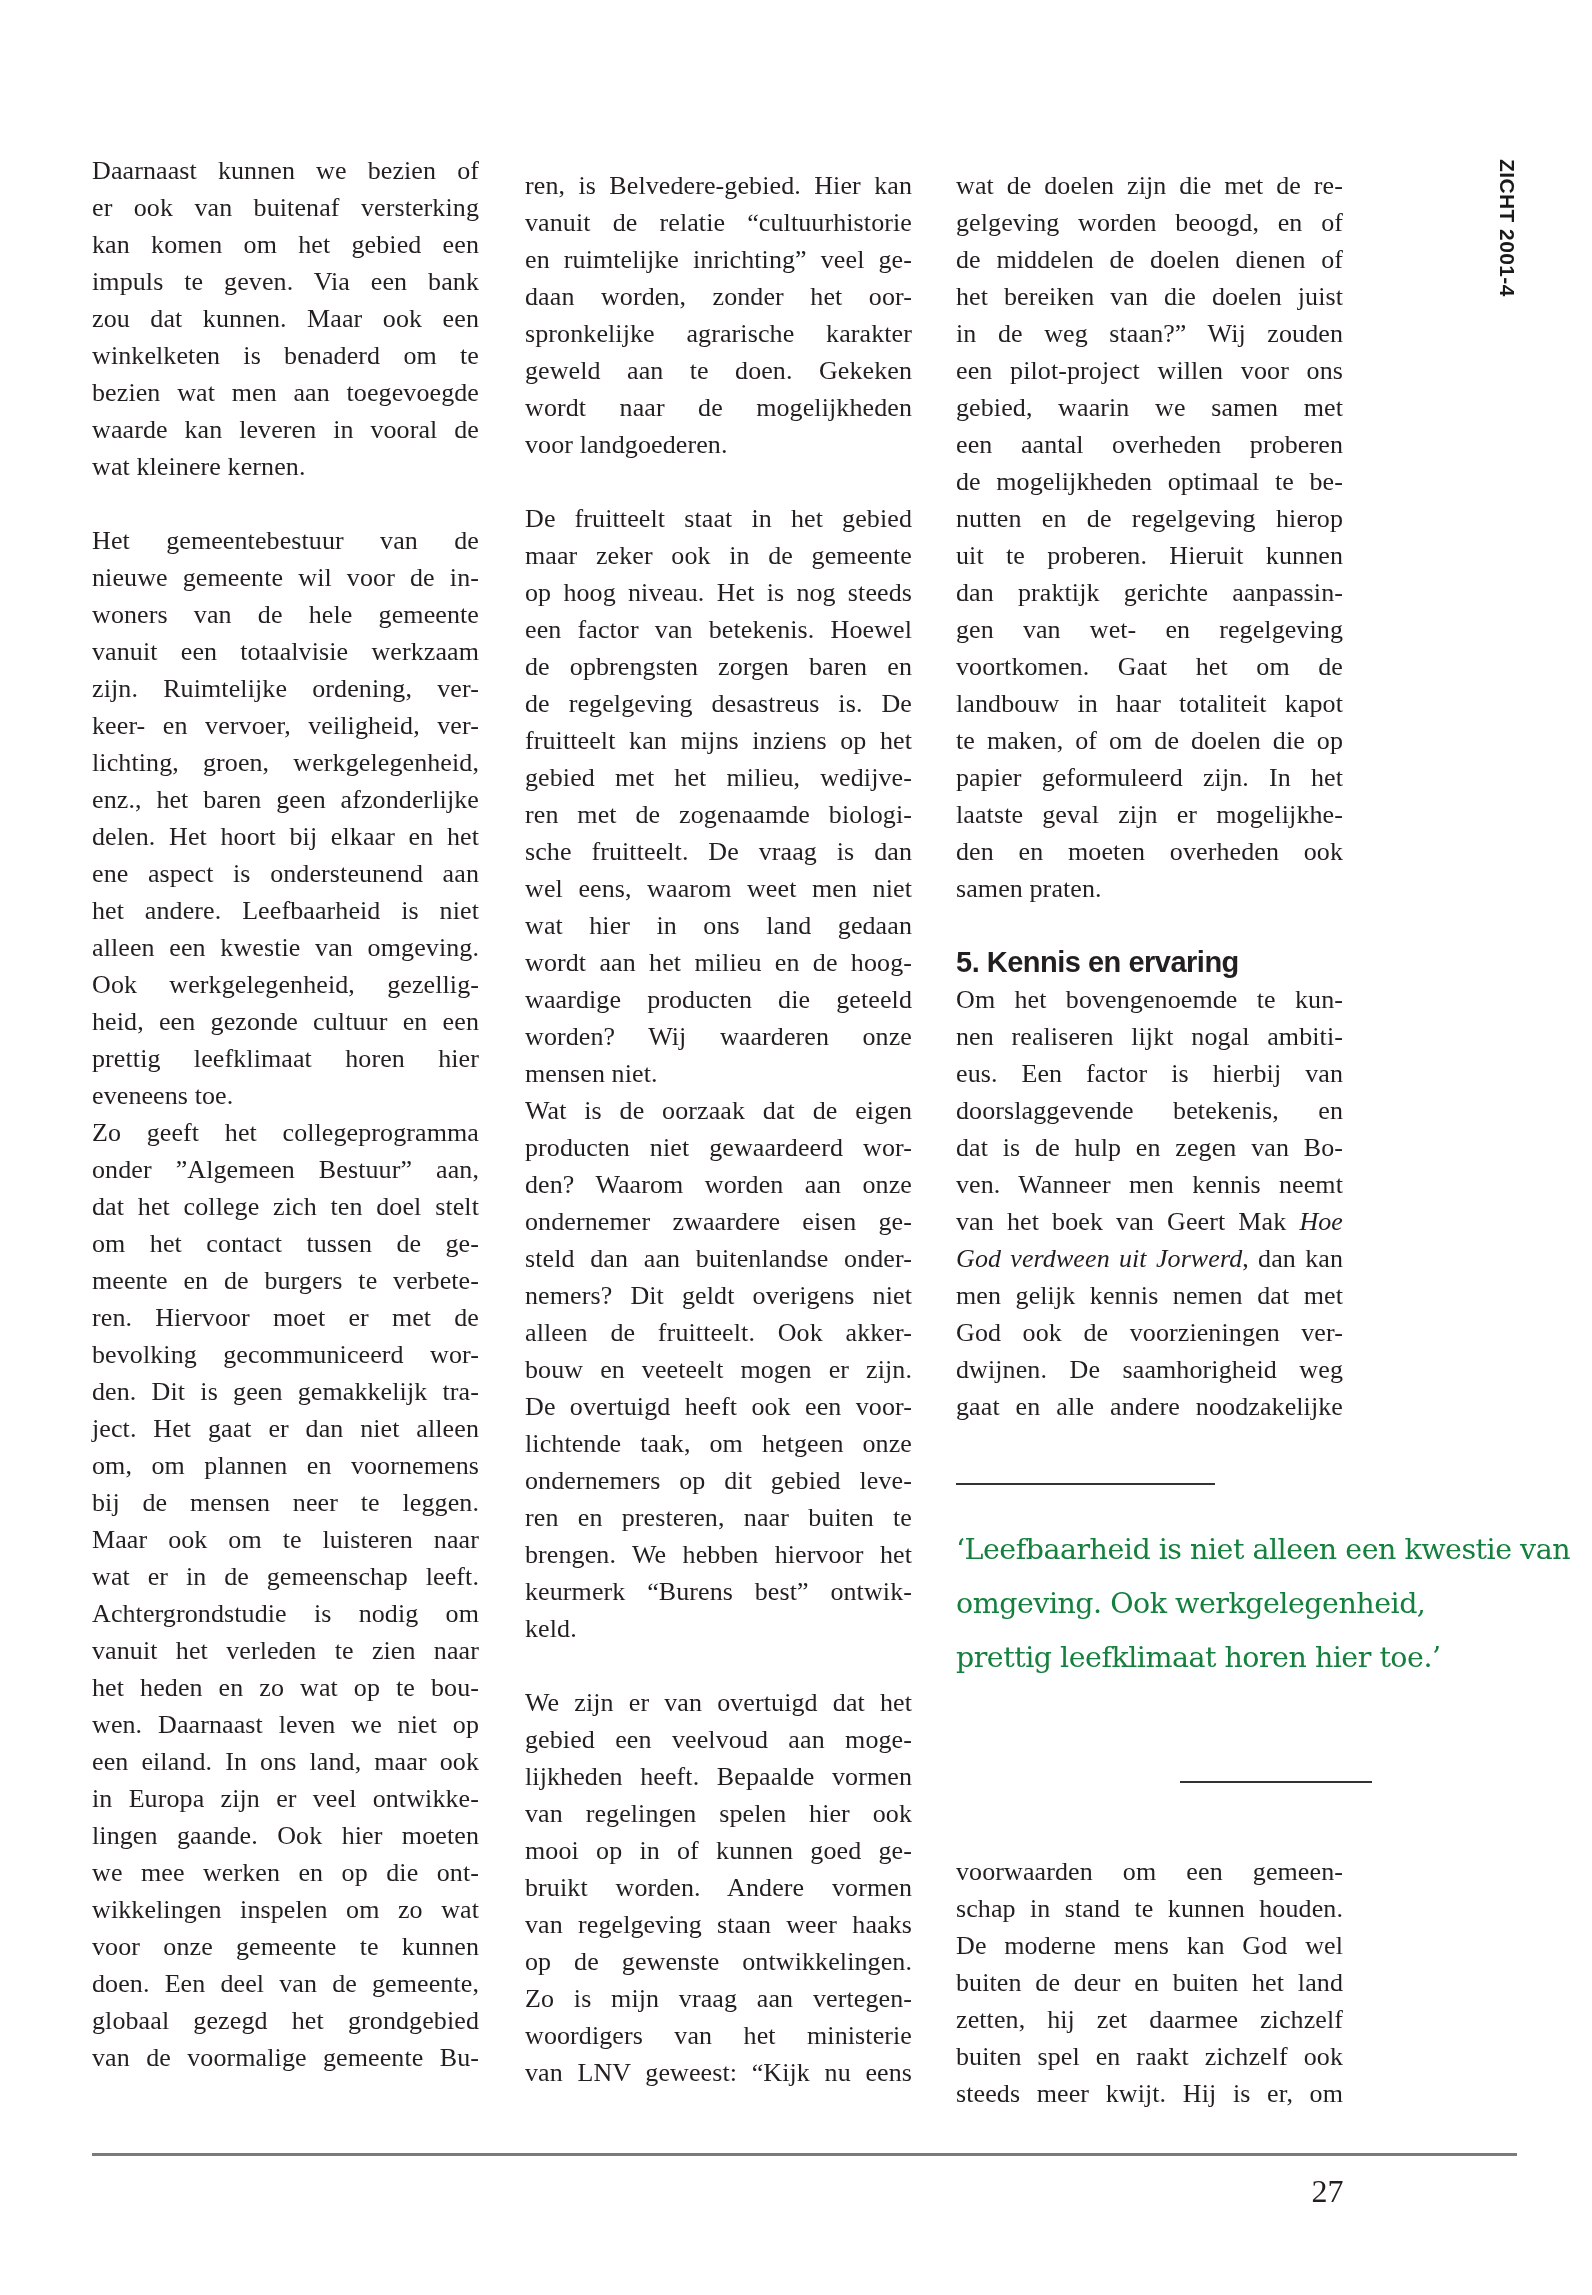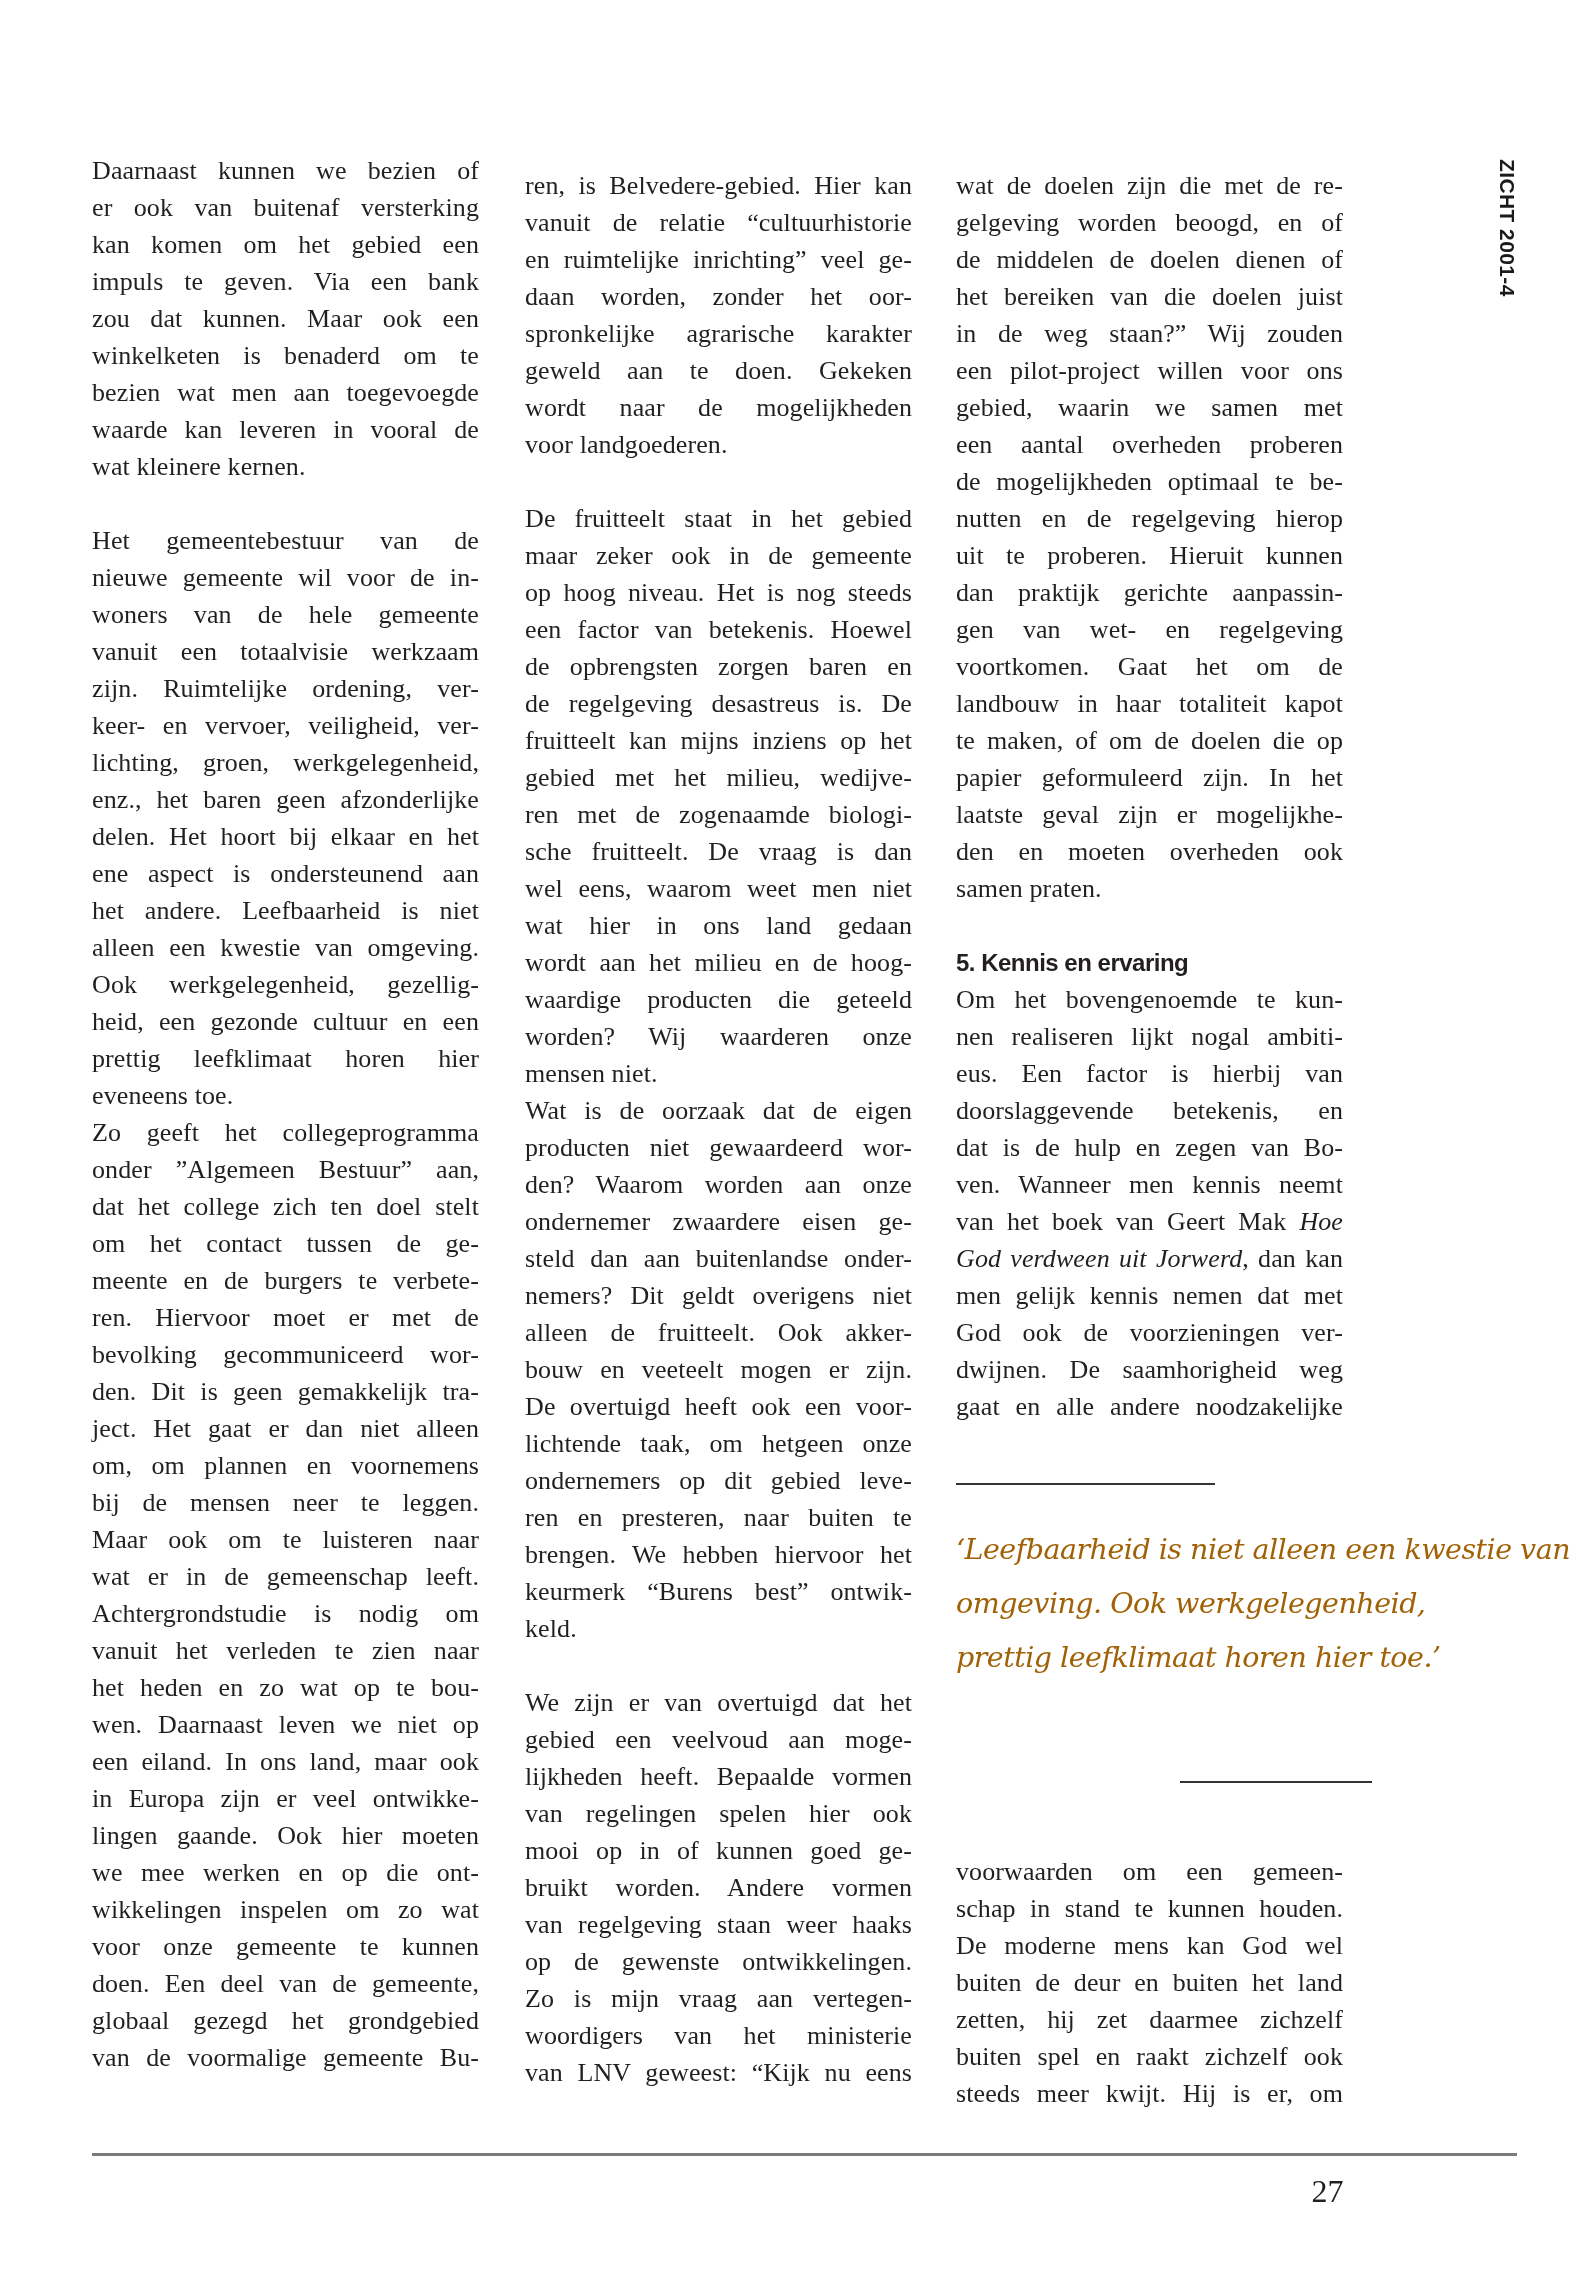--- a/index.html
+++ b/index.html
@@ -3,42 +3,42 @@
 <meta charset="utf-8">
 <style>
   html, body { margin: 0; padding: 0; background: #ffffff; }
   body { width: 1592px; height: 2295px; position: relative; overflow: hidden; color: #231f20; }
   .page { position: absolute; left: 0; top: 0; width: 1592px; height: 2295px; }
 
   .col { position: absolute; width: 387px; font-family: "Liberation Serif", "DejaVu Serif", serif; font-size: 26px; }
   .col .ln { height: 37px; line-height: 37px; white-space: nowrap; display: block; text-align: justify; text-align-last: justify; letter-spacing: 0.1px; }
   .col .ln.last { text-align-last: left; }
   .col .blank { height: 37px; }
-  .col .heading { height: 37px; line-height: 37px; font-family: "Liberation Sans", "DejaVu Sans", sans-serif; font-weight: bold; font-size: 24px; letter-spacing: -0.5px; }
+  .col .heading { height: 37px; line-height: 37px; font-family: "Liberation Sans", "DejaVu Sans", sans-serif; font-weight: bold; font-size: 29px; letter-spacing: -0.5px; }
   .col i { font-style: italic; }
 
   #col-left  { left: 92px; top: 152px; }
   #col-mid   { left: 525px; top: 167px; }
   #col-right { left: 956px; top: 167px; }
   #col-right-bottom { left: 956px; top: 1853px; }
 
   .running-head {
     position: absolute; left: 1495px; top: 159px;
     font-family: "Liberation Sans", "DejaVu Sans", sans-serif; font-weight: bold; font-size: 21px;
     writing-mode: vertical-rl; letter-spacing: 0.4px; color: #1a1a1a;
   }
 
   .rule { position: absolute; background: #333333; height: 1.7px; }
   #quote-rule-top { left: 956px; top: 1483px; width: 259px; }
   #quote-rule-bottom { left: 1180px; top: 1781px; width: 192px; }
 
   .pullquote {
     position: absolute; left: 956px; top: 1523px; width: 415px;
-    font-family: "DejaVu Serif", "Liberation Serif", serif; font-style: italic; font-size: 28.5px;
-    line-height: 54px; text-align: right; color: #a16207; letter-spacing: -0.5px;
+    font-family: "DejaVu Serif", "Liberation Serif", serif; font-size: 28.5px;
+    line-height: 54px; text-align: right; color: #15803d; letter-spacing: -0.5px;
   }
   .pullquote .qln { display: block; white-space: nowrap; }
 
   #footer-rule { position: absolute; left: 92px; top: 2153px; width: 1425px; height: 2.6px; background: #7a7a7a; }
   .page-number {
     position: absolute; left: 1310px; top: 2173px; width: 35px; text-align: center;
     font-family: "Liberation Serif", "DejaVu Serif", serif; font-size: 32px; color: #231f20;
   }
 </style>
 </head>

